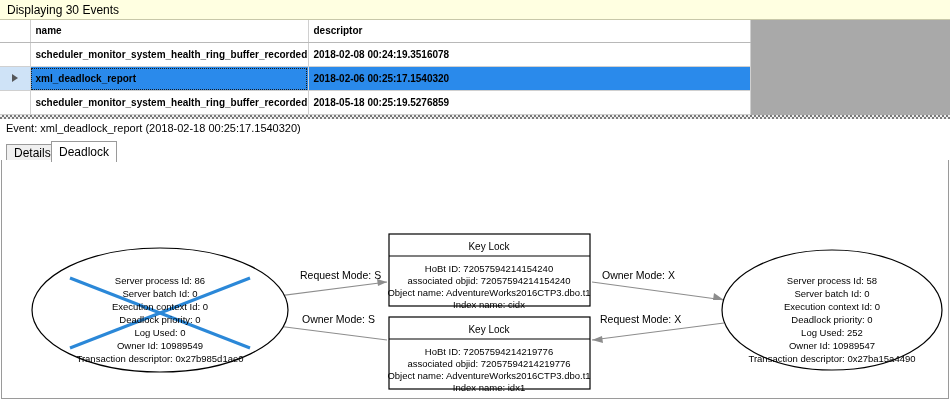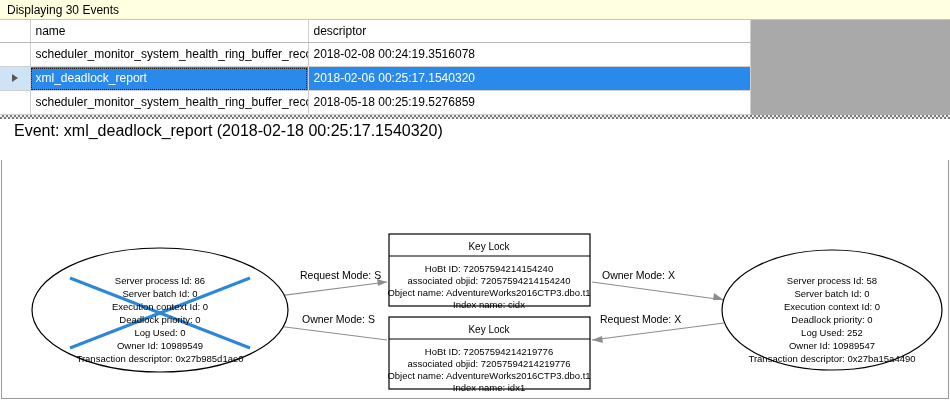--- a/index.html
+++ b/index.html
@@ -55,22 +55,22 @@
     table-layout: fixed;
     background: #ffffff;
   }
   .grid col.c-sel { width: 30px; }
   .grid col.c-name { width: 278px; }
   .grid col.c-ts { width: 442px; }
 
   .grid th, .grid td {
     border-right: 1px solid #d0d0d0;
     border-bottom: 1px solid #d0d0d0;
-    font-size: 12px;
-    font-weight: normal;
+    font-size: 10px;
+    font-weight: bold;
     text-align: left;
     padding: 0 0 0 5px;
     height: 23px;
     line-height: 23px;
     white-space: nowrap;
     overflow: hidden;
     background: #ffffff;
     color: #000;
     margin-left: 36px;
   }
@@ -90,21 +90,21 @@
     display: inline-block;
     width: 0; height: 0;
     border-left: 6px solid #55575a;
     border-top: 4px solid transparent;
     border-bottom: 4px solid transparent;
     vertical-align: middle;
     margin-bottom: 2px;
   }
   .grid tr.selected td.data-cell {
     background: #2a8aeb;
-    color: #ffffff;
+    color: #000000;
   }
   .grid tr.selected td.name-cell {
     outline: 1px dotted #1a1a1a;
     outline-offset: -2px;
   }
 
   
   .splitter {
     position: absolute;
     left: 0; top: 115px;
@@ -120,23 +120,22 @@
   
   .event-line {
     position: absolute;
     left: 0; top: 119px;
     width: 950px; height: 20px;
     background: #ffffff;
   }
   .event-line-text {
     position: absolute;
     left: 6px; top: 3px;
-    font-size: 16px;
+    font-size: 11px;
     white-space: nowrap;
-    margin-left: 8px;
   }
 
   
   .tabstrip {
     position: absolute;
     left: 0; top: 141px;
     width: 950px; height: 20px;
     background: #ffffff;
   }
   .tab {
@@ -247,20 +246,24 @@
       </tbody>
     </table>
   </div>
 
   <div class="splitter"></div>
 
   <div class="event-line">
     <span class="event-line-text">Event: xml_deadlock_report (2018-02-18 00:25:17.1540320)</span>
   </div>
 
+  <div class="tabstrip">
+    <div class="tab" id="tab-details">Details</div>
+    <div class="tab active" id="tab-deadlock">Deadlock</div>
+  </div>
 
   <div class="canvas">
     <svg width="948" height="238" viewBox="0 0 948 238" xmlns="http://www.w3.org/2000/svg">
 
       <g>
         <path class="edge-line" d="M 245 140 L 385 122"></path>
         <polygon points="385,122 375,119 376,126" fill="#8d8d8d"></polygon>
         <text class="edge-label" x="298" y="119">Request Mode: S</text>
       </g>
 

